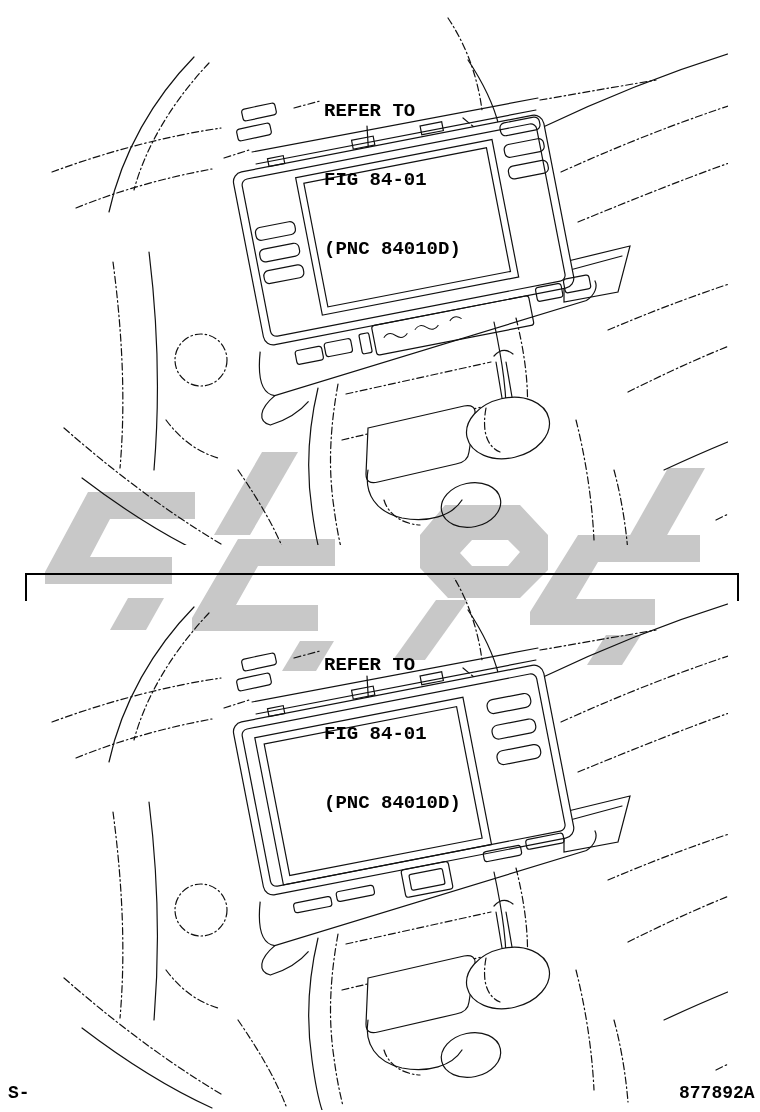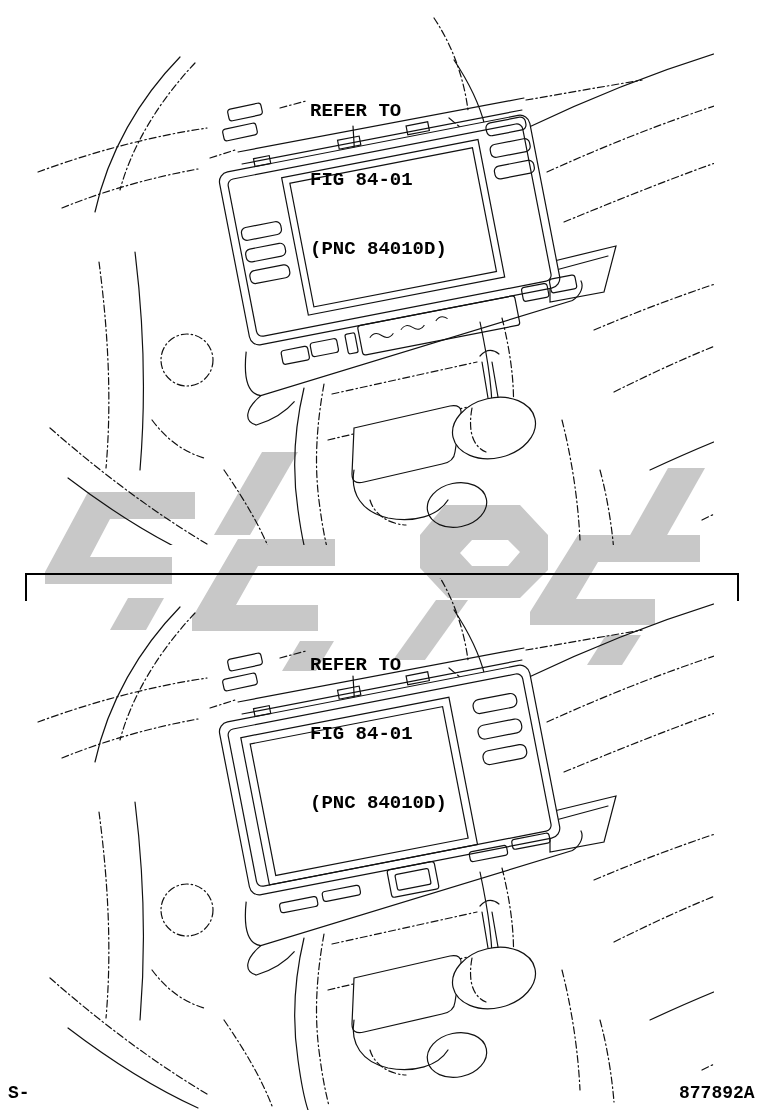--- a/index.html
+++ b/index.html
@@ -1,19 +1,19 @@
 <!DOCTYPE html>
 <html><head>
 <meta charset="utf-8">
 <style>
   html,body{margin:0;padding:0;background:#fff;}
   .page{position:relative;width:760px;height:1112px;background:#fff;overflow:hidden;
         font-family:"Liberation Mono","DejaVu Sans Mono",monospace;color:#000;}
   .watermark-svg{position:absolute;left:0;top:0;z-index:0;}
-  .panel{position:absolute;left:2px;width:684px;overflow:hidden;z-index:1;padding-left:28px;}
+  .panel{position:absolute;left:16px;width:684px;overflow:hidden;z-index:1;padding-left:28px;}
   .panel-top{top:0;height:545px;}
   .panel-bottom{top:578px;height:534px;}
   .panel svg.art{position:absolute;left:0;}
   .panel-top svg.art{top:0;}
   .panel-bottom svg.art{top:-28px;}
   .callout{position:absolute;left:308px;z-index:3;font-weight:bold;font-size:19px;
            line-height:23px;white-space:pre;letter-spacing:0;}
   .panel-top .callout{top:54px;}
   .panel-bottom .callout{top:30px;}
   .divider-label{position:absolute;left:28px;top:544px;z-index:3;font-weight:bold;

